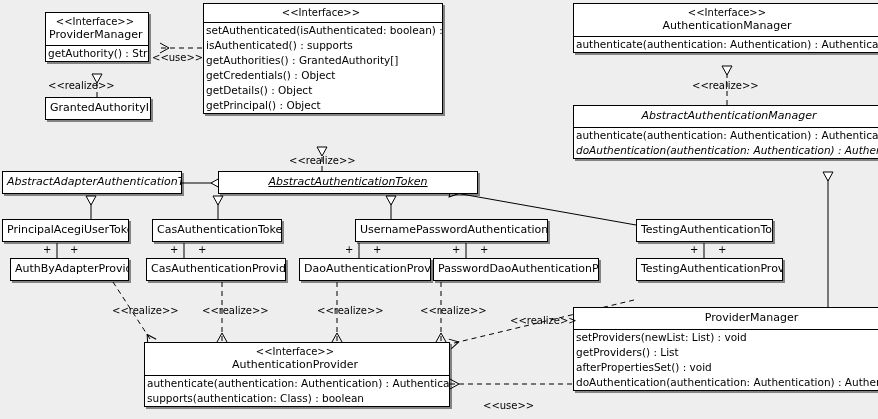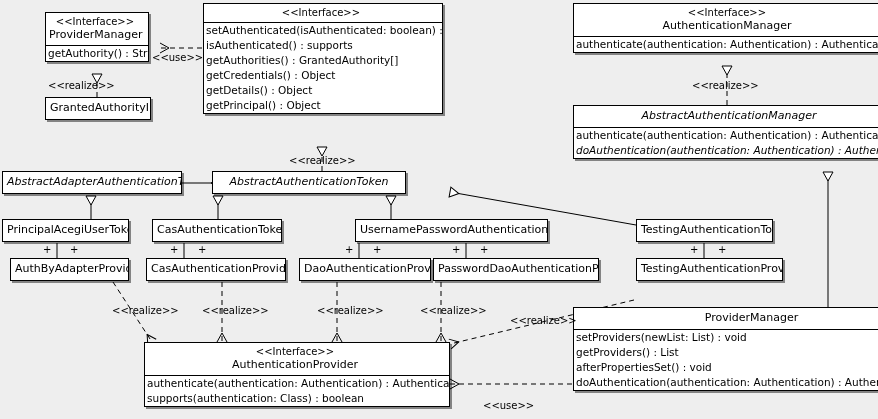--- a/index.html
+++ b/index.html
@@ -209,21 +209,21 @@
       <div class="member abstract">doAuthentication(authentication: Authentication) : Authentication</div>
     </div>
   </div>
 
   <div class="node" style="left:2px; top:171px; width:180px;">
     <div class="plain-hdr">
       <span class="cname abstract">AbstractAdapterAuthenticationToken</span>
     </div>
   </div>
 
-  <div class="node" style="left:212px; top:171px; width:194px;">
+  <div class="node" style="left:218px; top:171px; width:260px;text-decoration:underline;">
     <div class="plain-hdr">
       <span class="cname abstract">AbstractAuthenticationToken</span>
     </div>
   </div>
 
   <div class="node" style="left:2px; top:219px; width:127px;">
     <div class="plain-hdr">
       <span class="cname">PrincipalAcegiUserToken</span>
     </div>
   </div>

